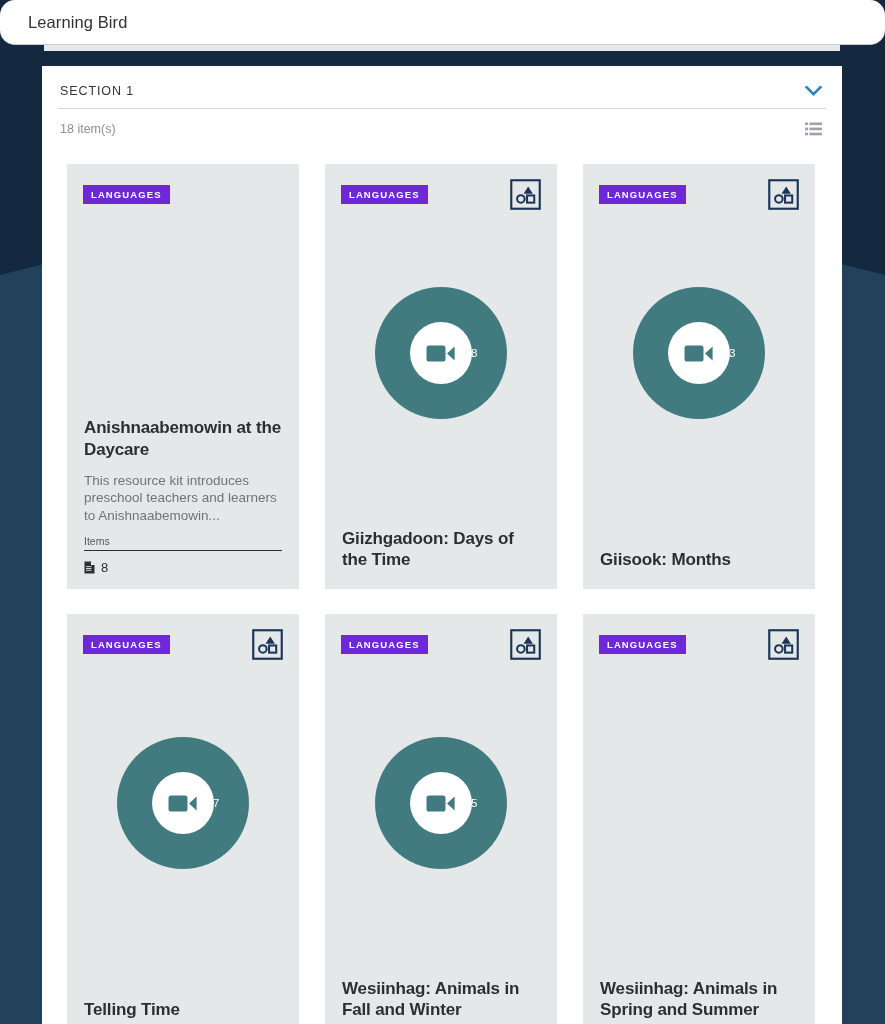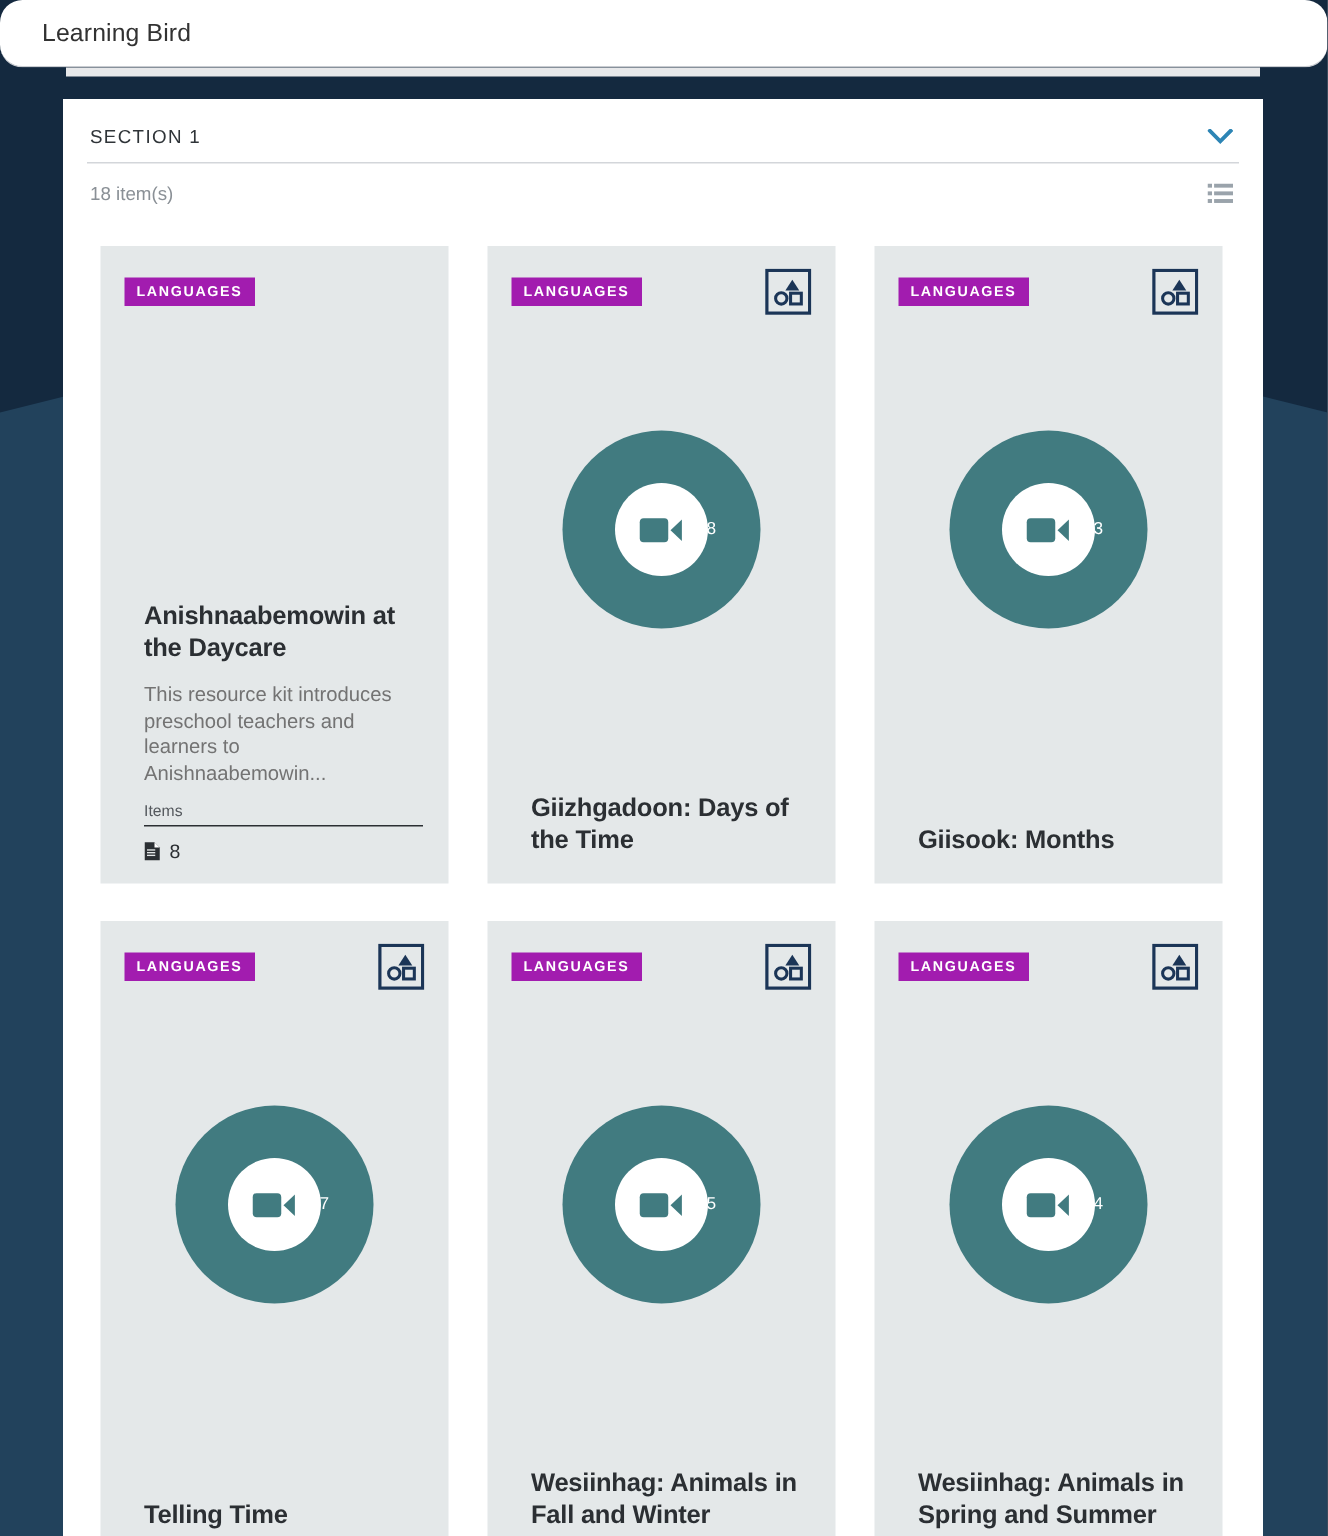--- a/index.html
+++ b/index.html
@@ -141,21 +141,21 @@
     left: 0; top: 0;
     width: 100%;
     height: 58px;
     display: flex;
     align-items: flex-start;
     justify-content: space-between;
     padding: 21px 16px 0 16px;
   }
 
   .badge {
-    background: #a21caf;
+    background: #6d28d9;
     color: #ffffff;
     font-size: 9.5px;
     font-weight: bold;
     letter-spacing: 1.1px;
     padding: 5px 8px 4px 8px;
     line-height: 1;
     font-family: "Liberation Sans", sans-serif;
   }
 
   .shapes-icon {
@@ -204,21 +204,21 @@
     font-family: "Liberation Sans", sans-serif;
     white-space: nowrap;
   }
 
   
   .card-body {
     position: absolute;
     left: 0;
     bottom: 0;
     width: 100%;
-    padding: 0 17px 18px 29px;
+    padding: 0 17px 18px 17px;
   }
   .card-title {
     font-size: 17px;
     font-weight: bold;
     line-height: 1.27;
     color: #2b2f33;
     letter-spacing: -0.15px;
     font-family: "Liberation Sans", sans-serif;
   }
   .card-desc {
@@ -419,31 +419,20 @@
       <div class="card">
         <div class="card-top">
           <span class="badge">LANGUAGES</span>
           <svg class="shapes-icon" viewBox="0 0 32 32">
             <rect x="1.3" y="1.3" width="29.4" height="29.4" fill="none" stroke="#1b3557" stroke-width="2.2"></rect>
             <path d="M18.8 7.8 L23.6 15.2 H14 Z" fill="#1b3557"></path>
             <circle cx="11.2" cy="20.6" r="3.9" fill="none" stroke="#1b3557" stroke-width="2.1"></circle>
             <rect x="17.6" y="17" width="7.4" height="7.4" fill="none" stroke="#1b3557" stroke-width="2.1"></rect>
           </svg>
         </div>
-        <div class="bubble-wrap">
-          <div class="bubble">
-            <div class="bubble-inner">
-              <svg width="30" height="21" viewBox="0 0 30 21">
-                <rect x="0.5" y="2.5" width="19" height="16" rx="2.6" fill="#417b80"></rect>
-                <path d="M21 10.5 L28.6 3.4 V17.6 Z" fill="#417b80"></path>
-              </svg>
-            </div>
-            <span class="duration">3:04</span>
-          </div>
-        </div>
         <div class="card-body">
           <div class="card-title">Wesiinhag: Animals in Spring and Summer</div>
         </div>
       </div>
 
     </div>
   </div>
 </div>
 
 </body></html>

